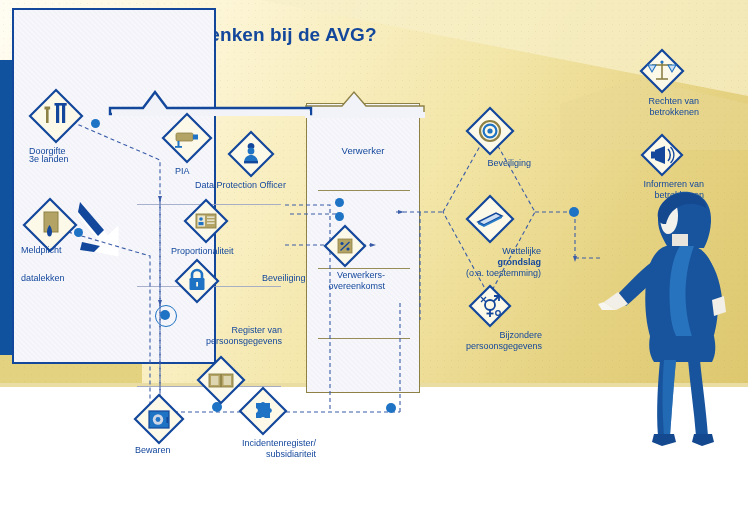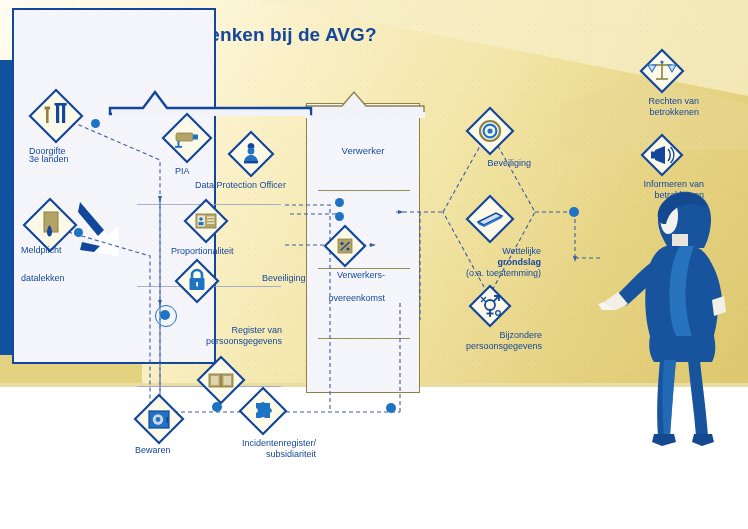--- a/index.html
+++ b/index.html
@@ -260,21 +260,21 @@
 
   <div class="node" style="left:323px;top:224px;">
     <svg class="dia" width="44" height="44" viewBox="0 0 44 44">
       <polygon points="22,2 42,22 22,42 2,22" fill="#fdf9e8" stroke="#13479c" stroke-width="2.2"></polygon>
       <rect x="15" y="15" width="14" height="14" fill="#b3a465" stroke="#8d8146" stroke-width="0.8"></rect>
       <circle cx="19" cy="19.5" r="1.6" fill="#13479c"></circle>
       <circle cx="25" cy="25" r="1.6" fill="#13479c"></circle>
       <line x1="17.5" y1="26.5" x2="26.5" y2="18" stroke="#13479c" stroke-width="1.3"></line>
     </svg>
     <div class="lbl c" style="left:-18px;top:46px;width:80px;">Verwerkers-</div>
-    <div class="lbl c" style="left:-18px;top:57px;width:80px;margin-top:12px;">overeenkomst</div>
+    <div class="lbl c" style="left:-18px;top:57px;width:80px;">overeenkomst</div>
   </div>
 
   <div class="node" style="left:465px;top:106px;">
     <svg class="dia" width="50" height="50" viewBox="0 0 50 50">
       <polygon points="25,2 48,25 25,48 2,25" fill="#fdf9e8" stroke="#13479c" stroke-width="2.2"></polygon>
       <circle cx="25" cy="25" r="10" fill="none" stroke="#8d8146" stroke-width="2.2"></circle>
       <circle cx="25" cy="25" r="6.4" fill="none" stroke="#1f73c4" stroke-width="2.2"></circle>
       <circle cx="25" cy="25" r="2.6" fill="#1f73c4"></circle>
     </svg>
     <div class="lbl c" style="left:-16px;top:52px;width:82px;">Beveiliging</div>

